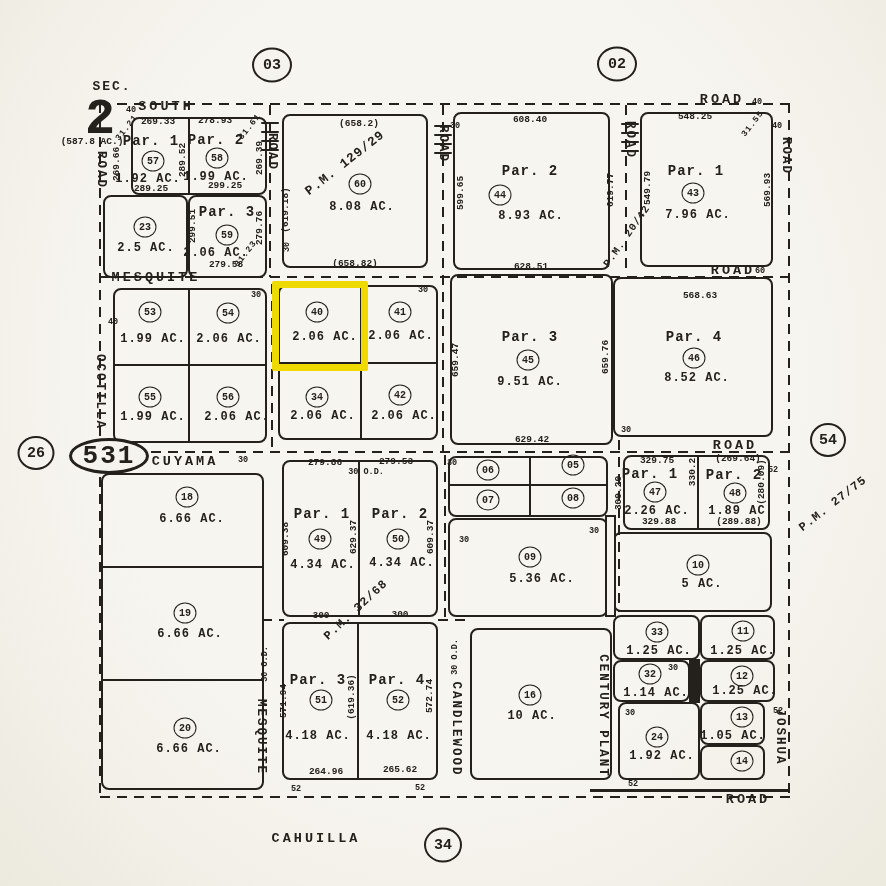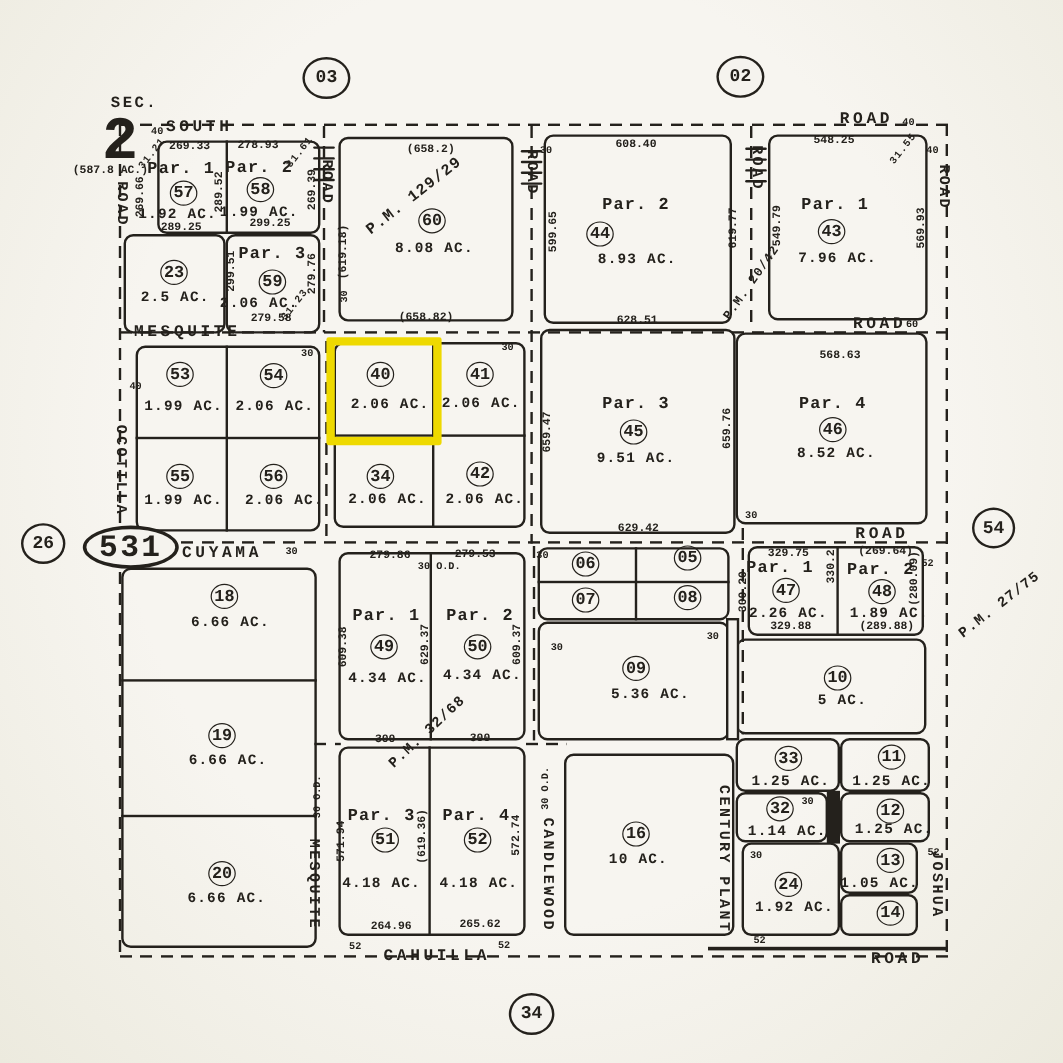--- a/index.html
+++ b/index.html
@@ -20,21 +20,21 @@
   .meas{font-size:9.5px;}
   .sm{font-size:8.5px;}
   .par{font-size:14px;letter-spacing:1px;}
   .ac{font-size:12px;letter-spacing:1px;}
   .roadh{font-size:13.5px;letter-spacing:3px;}
   .roadv{font-size:12.5px;letter-spacing:2px;}
   .sec{font-size:13px;letter-spacing:2px;}
   .big2{font-size:50px;}
   .diag{font-size:12px;letter-spacing:1px;}
   .circ{position:absolute;width:23px;height:21px;border:1.7px solid #24211c;border-radius:50%;
-        display:flex;align-items:center;justify-content:center;font-size:14px;font-weight:bold;
+        display:flex;align-items:center;justify-content:center;font-size:10px;font-weight:bold;
         transform:translate(-50%,-50%);box-sizing:border-box;z-index:6;}
   .badge{position:absolute;border:2.2px solid #24211c;border-radius:50%;
          display:flex;align-items:center;justify-content:center;font-size:15px;font-weight:bold;
          transform:translate(-50%,-50%);box-sizing:border-box;background:#f5f3ee;z-index:7;}
   .shield{position:absolute;border:3px solid #24211c;border-radius:50%;
           display:flex;align-items:center;justify-content:center;font-size:26px;font-weight:bold;
           transform:translate(-50%,-50%);box-sizing:border-box;background:#f5f3ee;z-index:7;letter-spacing:2px;}
   .hilite{position:absolute;border:7px solid #eed900;box-sizing:border-box;z-index:5;border-radius:2px;}
   .z1{z-index:1}.z2{z-index:2}.z3{z-index:3}.z6{z-index:6}
 </style>
@@ -111,21 +111,21 @@
     <div class="hilite" style="left: 272px; top: 281px; width: 96px; height: 90px;"></div>
     <div class="lbl sec z6" style="left: 112px; top: 86px;">SEC.</div>
     <div class="lbl big2 z6" style="left: 100px; top: 120px;">2</div>
     <div class="lbl meas z6" style="left: 92px; top: 142px;">(587.8 AC.)</div>
     <div class="lbl roadh z6" style="left: 166px; top: 107px;">SOUTH</div>
     <div class="lbl roadh z6" style="left: 722px; top: 100px;">ROAD</div>
     <div class="lbl roadh z6" style="left: 156px; top: 278px;">MESQUITE</div>
     <div class="lbl roadh z6" style="left: 733px; top: 271px;">ROAD</div>
     <div class="lbl roadh z6" style="left: 185px; top: 462px;">CUYAMA</div>
     <div class="lbl roadh z6" style="left: 735px; top: 446px;">ROAD</div>
-    <div class="lbl roadh z6" style="left: 316px; top: 798px; margin-left: 48px;">CAHUILLA</div>
+    <div class="lbl roadh z6" style="left: 316px; top: 839px;">CAHUILLA</div>
     <div class="lbl roadh z6" style="left: 748px; top: 800px;">ROAD</div>
     <div class="lbl roadv z6" style="left: 101px; top: 170px; transform: translate(-50%, -50%) rotate(90deg);">ROAD</div>
     <div class="lbl roadv z6" style="left: 100px; top: 392px; transform: translate(-50%, -50%) rotate(90deg);">OCOTILLA</div>
     <div class="lbl roadv z6" style="left: 272px; top: 152px; transform: translate(-50%, -50%) rotate(90deg);">ROAD</div>
     <div class="lbl roadv z6" style="left: 443px; top: 144px; transform: translate(-50%, -50%) rotate(90deg);">ROAD</div>
     <div class="lbl roadv z6" style="left: 630px; top: 140px; transform: translate(-50%, -50%) rotate(90deg);">ROAD</div>
     <div class="lbl roadv z6" style="left: 786px; top: 156px; transform: translate(-50%, -50%) rotate(90deg);">ROAD</div>
     <div class="lbl roadv z6" style="left: 261px; top: 737px; transform: translate(-50%, -50%) rotate(90deg);">MESQUITE</div>
     <div class="lbl roadv z6" style="left: 456px; top: 729px; transform: translate(-50%, -50%) rotate(90deg);">CANDLEWOOD</div>
     <div class="lbl roadv z6" style="left: 603px; top: 716px; transform: translate(-50%, -50%) rotate(90deg);">CENTURY PLANT</div>

